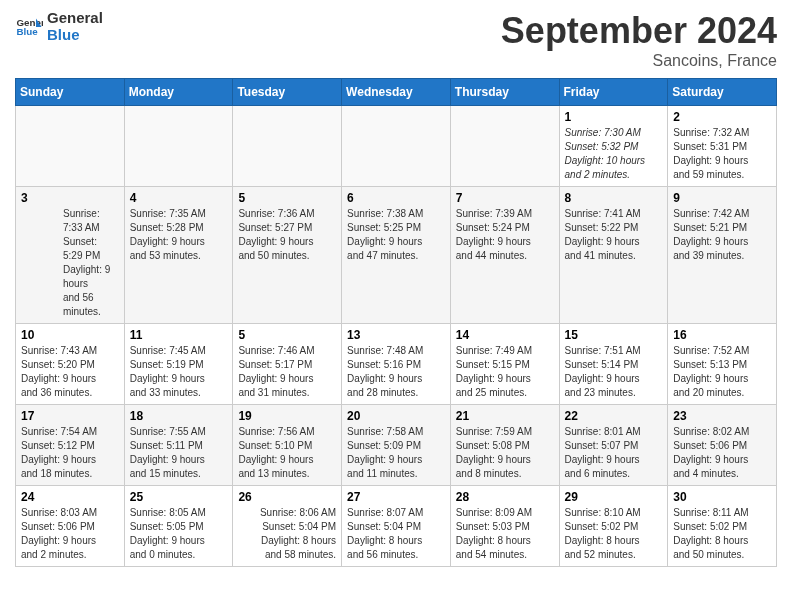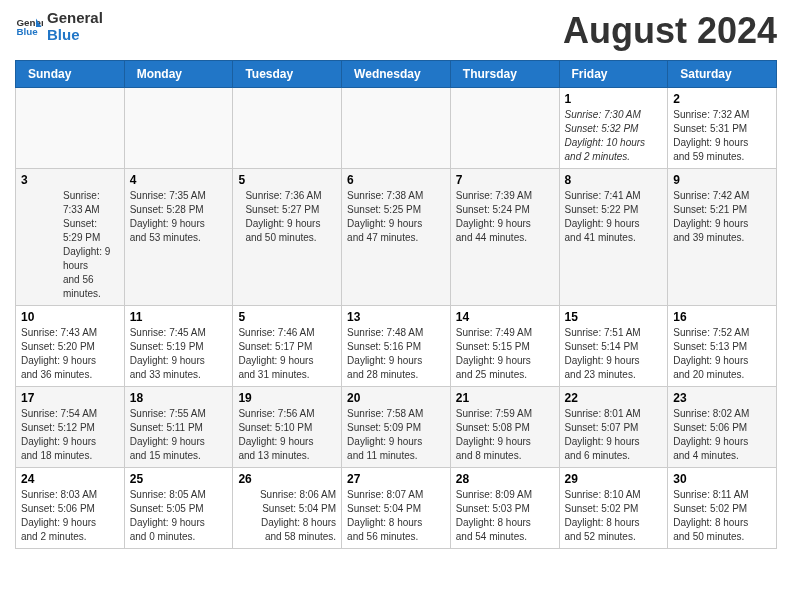--- a/index.html
+++ b/index.html
@@ -38,21 +38,21 @@
       color: #555;
     }
     .calendar-table {
       width: 100%;
       border-collapse: collapse;
       font-size: 11px;
     }
     .calendar-table thead th {
       background-color: #2176c7;
       color: #fff;
-      padding: 6px 12px;
+      padding: 6px 4px;
       text-align: left;
       font-size: 12px;
       border: 1px solid #1a5fa0;
     }
     .calendar-table tbody td {
       border: 1px solid #ccc;
       vertical-align: top;
       padding: 4px 5px;
       height: 80px;
       width: calc(100% / 7);
@@ -86,21 +86,22 @@
       <text x="2" y="32" font-size="14" font-weight="bold" fill="#2176c7">Blue</text>
       <polygon points="30,8 38,20 30,20" fill="#2176c7"></polygon>
     </svg>
     <div>
       <div style="font-size:15px;font-weight:bold;color:#333;line-height:1.1;">
         <span style="color:#333;">General</span><br><span style="color:#2176c7;">Blue</span>
       </div>
     </div>
   </div>
   <div class="title-area">
-    <div class="month-title">August 2024</div>
+    <div class="month-title">September 2024</div>
+    <div class="location">Sancoins, France</div>
   </div>
 </div>
 
 <table class="calendar-table">
   <thead>
     <tr id="header-row">
         <th>Sunday</th>
         <th>Monday</th>
         <th>Tuesday</th>
         <th>Wednesday</th>
@@ -141,21 +142,21 @@
         </td>
         <td>
           <span class="day-number">4</span>
           <div class="day-info" style="white-space: pre-line;">Sunrise: 7:35 AM
 Sunset: 5:28 PM
 Daylight: 9 hours
 and 53 minutes.</div>
         </td>
         <td>
           <span class="day-number">5</span>
-          <div class="day-info" style="white-space: pre-line; margin-left: 7px;">Sunrise: 7:36 AM
+          <div class="day-info" style="white-space: pre-line;">Sunrise: 7:36 AM
 Sunset: 5:27 PM
 Daylight: 9 hours
 and 50 minutes.</div>
         </td>
         <td>
           <span class="day-number">6</span>
           <div class="day-info" style="white-space: pre-line;">Sunrise: 7:38 AM
 Sunset: 5:25 PM
 Daylight: 9 hours
 and 47 minutes.</div>

